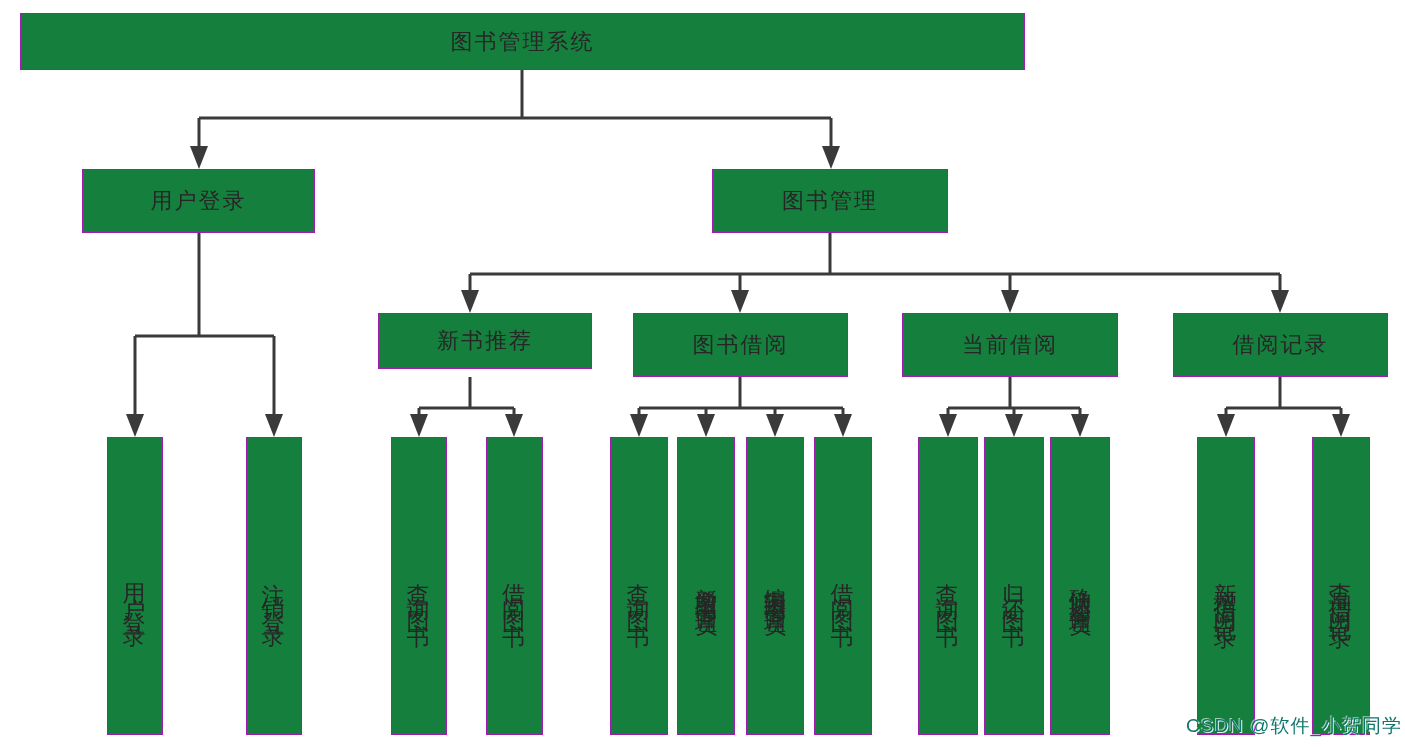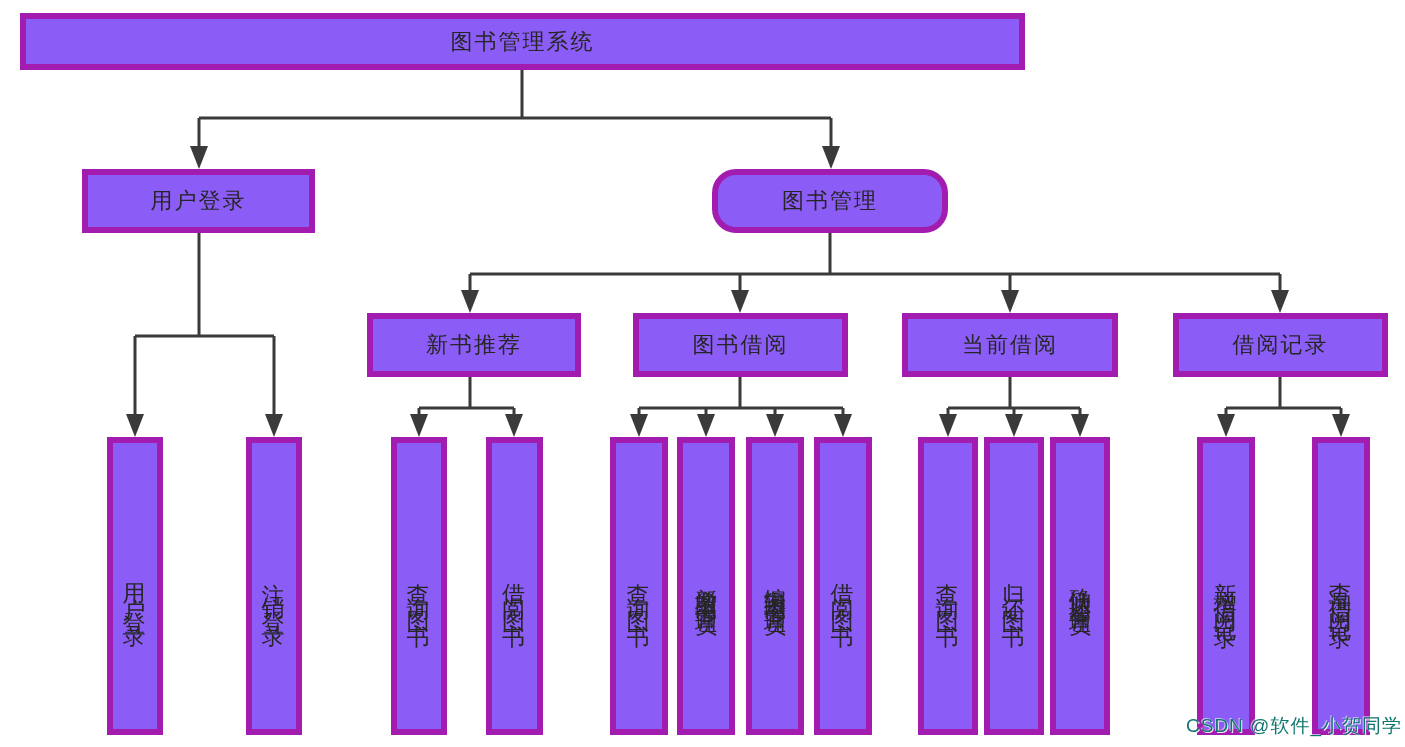--- a/index.html
+++ b/index.html
@@ -13,22 +13,22 @@
   }
   .connector-layer {
     position: absolute;
     left: 0; top: 0;
     width: 1405px; height: 747px;
     z-index: 1;
   }
   .node {
     position: absolute;
     box-sizing: border-box;
-    border: 6px solid #a21caf;
-    background: #8b5cf6;
+    border: 1px solid #a21caf;
+    background: #15803d;
     display: flex;
     align-items: center;
     justify-content: center;
     color: #262626;
     z-index: 2;
   }
   .h-label {
     font-size: 22px;
     letter-spacing: 2px;
     white-space: nowrap;
@@ -99,25 +99,25 @@
     </g>
   </svg>
 
   <div class="node" style="left:20px; top:13px; width:1005px; height:57px;">
     <span class="h-label">图书管理系统</span>
   </div>
 
   <div class="node" style="left:82px; top:169px; width:233px; height:64px;">
     <span class="h-label">用户登录</span>
   </div>
-  <div class="node" style="left:712px; top:169px; width:236px; height:64px;border-radius:24px;">
+  <div class="node" style="left:712px; top:169px; width:236px; height:64px;">
     <span class="h-label">图书管理</span>
   </div>
 
-  <div class="node" style="left:367px; top:313px; width:214px; height:64px;justify-content:center;">
+  <div class="node" style="left:378px; top:313px; width:214px; height:56px;justify-content:center;">
     <span class="h-label">新书推荐</span>
   </div>
   <div class="node" style="left:633px; top:313px; width:215px; height:64px;">
     <span class="h-label">图书借阅</span>
   </div>
   <div class="node" style="left:902px; top:313px; width:216px; height:64px;">
     <span class="h-label">当前借阅</span>
   </div>
   <div class="node" style="left:1173px; top:313px; width:215px; height:64px;">
     <span class="h-label">借阅记录</span>

